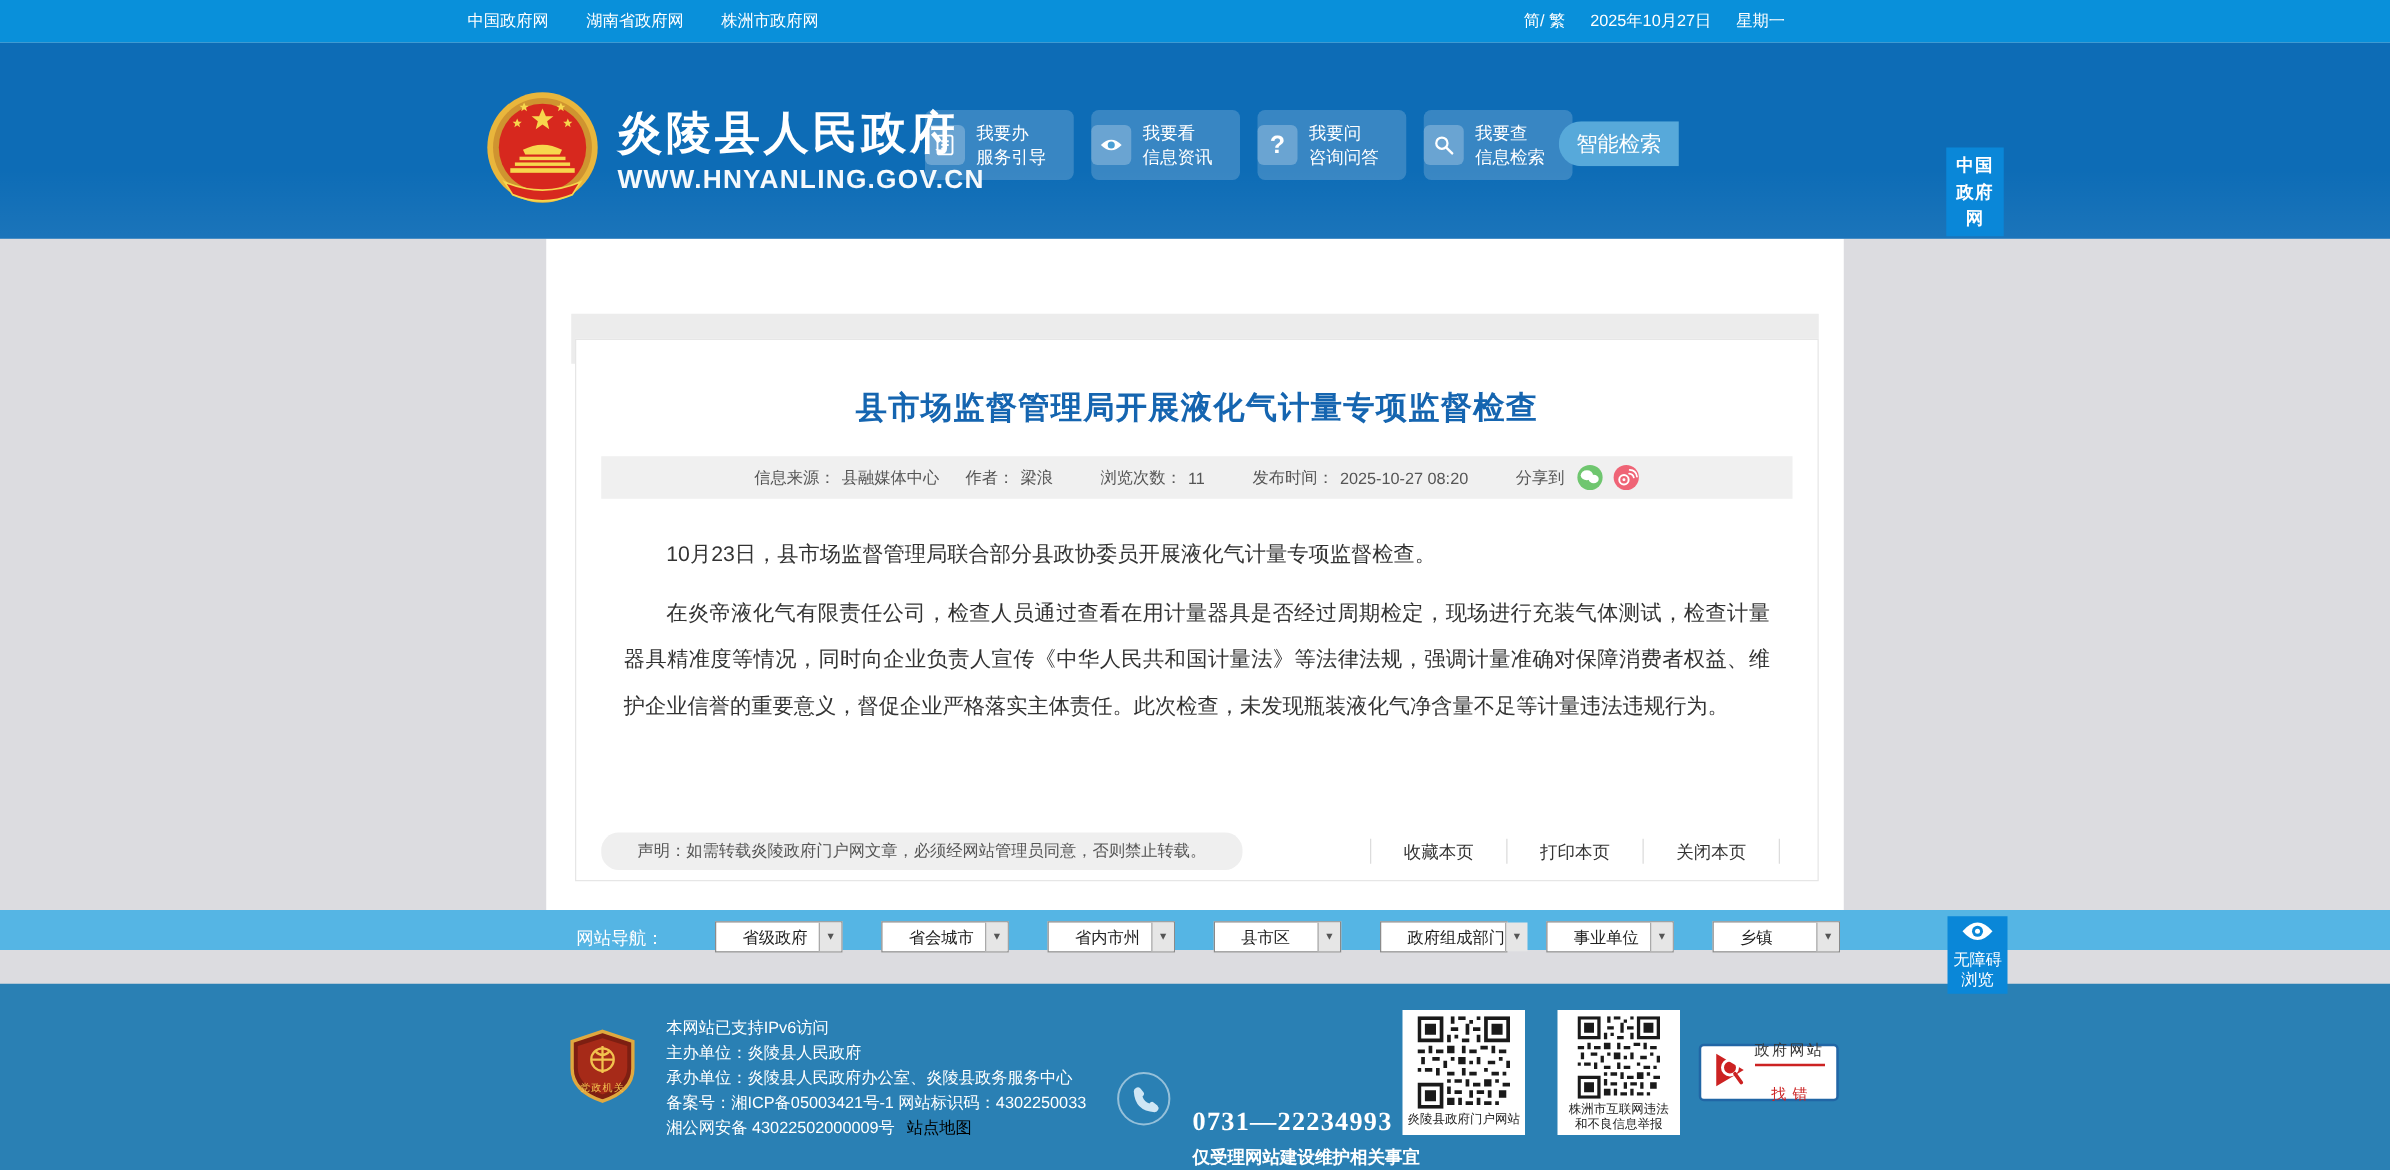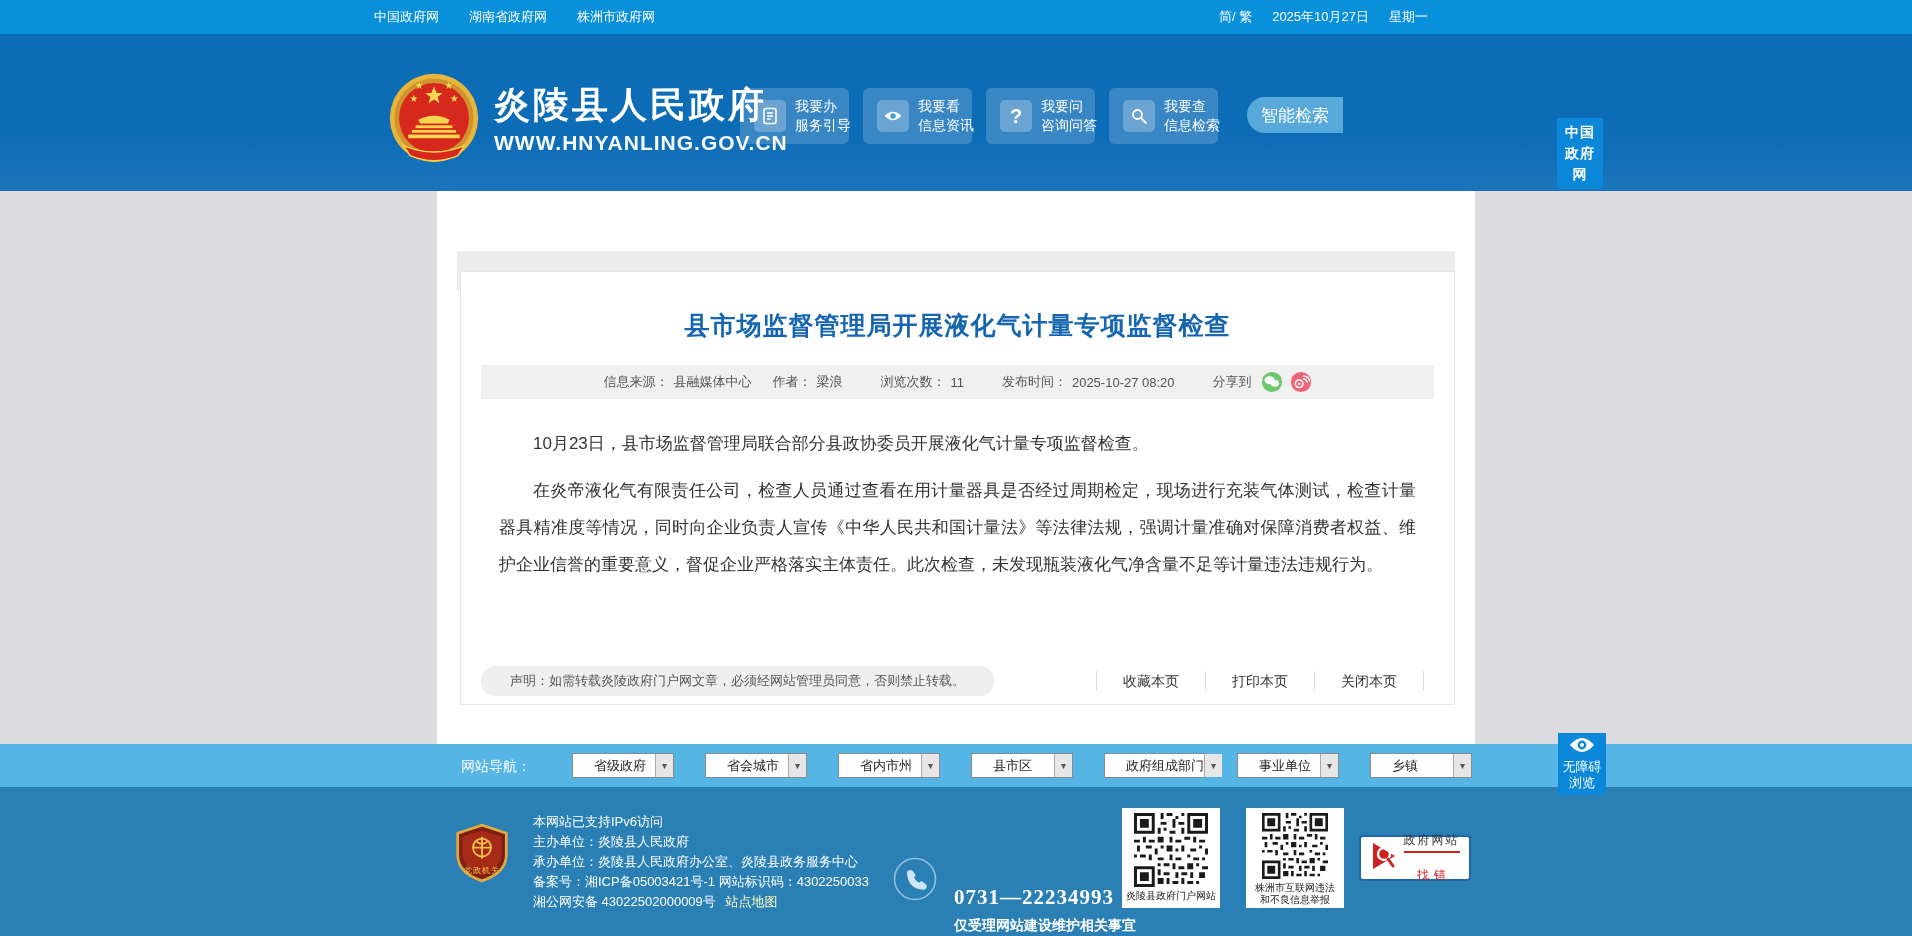--- a/index.html
+++ b/index.html
@@ -14,21 +14,21 @@
   .topbar-right { display:flex; gap:20px; padding-right:118px; }
 
   
   .header { position:absolute; top:34px; left:0; width:100%; height:157px; background:#0d6cb6; z-index:2; }
   .header::after { content:""; position:absolute; left:0; right:0; bottom:0; height:56px;
     background:linear-gradient(to top, rgba(255,255,255,0.06), rgba(255,255,255,0)); }
   .logo { position:absolute; left:388px; top:72px; display:flex; align-items:center; gap:14px; z-index:4; }
   .site-name { font-size:36px; font-weight:bold; color:#fff; letter-spacing:3px; line-height:40px; }
   .site-url { font-size:21px; font-weight:bold; color:#fff; letter-spacing:1px; margin-top:6px; opacity:.96; }
   .quick-buttons { position:absolute; left:740px; top:88px; display:flex; gap:14px; z-index:4; }
-  .qbtn { width:109px; height:56px; background:rgba(255,255,255,0.18); border-radius:6px; display:flex; align-items:center; justify-content:center; gap:9px; color:#fff;padding-left:16px; }
+  .qbtn { width:119px; height:56px; background:rgba(255,255,255,0.18); border-radius:6px; display:flex; align-items:center; justify-content:flex-start; gap:9px; color:#fff; }
   .qbtn .ic { width:32px; height:32px; background:rgba(255,255,255,0.25); border-radius:5px; display:flex; align-items:center; justify-content:center; flex:0 0 32px; }
   .qbtn .ic svg { display:block; }
   .qbtn .txt { font-size:14px; line-height:19px; white-space:nowrap; }
   .qmark { font-size:20px; font-weight:bold; color:#fff; font-family:"Liberation Sans",sans-serif; }
   .search { position:absolute; left:1247px; top:97px; width:280px; height:36px; display:flex; border-radius:18px; overflow:hidden; z-index:4; }
   .search input { flex:1; border:none; outline:none; padding:0 15px; font-size:13px; color:#333; font-family:"Liberation Sans","DejaVu Sans",sans-serif; }
   .search input::placeholder { color:#b9b9b9; }
   .search-btn { width:96px; background:#57a9da; color:#fff; font-size:17px; display:flex; align-items:center; justify-content:center; border:none; }
   .elder-box { position:absolute; left:1557px; top:118px; width:46px; height:71px; background:#0a87d8; color:#fff; display:flex; align-items:center; justify-content:center; z-index:5; }
   .elder-box .t { width:30px; word-break:break-all; font-size:14px; font-weight:bold; line-height:21px; text-align:center; letter-spacing:1px; }
@@ -47,35 +47,35 @@
   .share-icons svg { display:block; }
   .body-text { margin:26px 38px 0; font-size:17px; color:#333; line-height:37px; text-align:justify; }
   .body-text p { text-indent:2em; margin-bottom:10px; }
   .decl-row { position:absolute; left:20px; right:30px; bottom:8px; display:flex; align-items:center; justify-content:space-between; }
   .decl { background:#efefef; height:30px; display:flex; align-items:center; padding:0 29px; font-size:13px; color:#555;border-radius:14px; }
   .actions { display:flex; height:30px; align-items:center; }
   .action { padding:0 26px; font-size:14px; color:#333; border-left:1px solid #dcdcdc; height:20px; line-height:20px; }
   .action:last-child { border-right:1px solid #dcdcdc; }
 
   
-  .nav-band { position:absolute; top:744px; left:0; width:100%; height:45px; background:#55b5e4; }
+  .nav-band { position:absolute; top:728px; left:0; width:100%; height:32px; background:#55b5e4; }
   .nav-label { position:absolute; left:461px; top:14px; color:#fff; font-size:14px; }
   .selects { position:absolute; left:572px; top:9px; display:flex; gap:31px; }
   .sel { width:102px; height:25px; background:#fff; border:1px solid #8a8a8a; display:flex; align-items:center; justify-content:space-between; font-size:13px; color:#222; }
   .sel .val { padding-left:21px; white-space:nowrap; }
   .sel .arr { width:18px; height:100%; background:#e6e6e6; border-left:1px solid #aaa; display:flex; align-items:center; justify-content:center; color:#555; font-size:10px; flex:0 0 18px; }
   .access-box { position:absolute; left:1558px; top:733px; width:48px; height:62px; background:#0a87d8; color:#fff; display:flex; flex-direction:column; align-items:center; justify-content:center; gap:2px; z-index:6; }
   .access-box .t { width:42px; word-break:break-all; font-size:13px; line-height:16px; text-align:center; }
 
   
   .footer { position:absolute; top:787px; left:0; width:100%; height:149px; background:#2a80b4; color:#fff; }
   .f-badge { position:absolute; left:455px; top:36px; width:54px; height:60px; }
   .f-badge .badge-label { position:absolute; left:0; right:0; bottom:7px; text-align:center; font-size:8px; color:#f2c24e; letter-spacing:1px; }
   .f-info { position:absolute; left:533px; top:25px; font-size:13px; line-height:20px; }
-  .f-info .sitemap { margin-left:6px; text-decoration:none; color:#fef9c3; }
+  .f-info .sitemap { margin-left:6px; text-decoration:none; color:#000000; }
   .f-phone { position:absolute; left:893px; top:70px; display:flex; gap:17px; }
   .f-phone .num { font-size:21px; font-weight:bold; letter-spacing:1px; font-family:"Liberation Serif","DejaVu Serif",serif;margin-top:28px; }
   .f-phone .note { font-size:14px; font-weight:bold; margin-top:7px; }
   .qr-box { position:absolute; top:21px; width:98px; height:100px; background:#fff; color:#333; display:flex; flex-direction:column; align-items:center; padding-top:5px; }
   .qr-box.q1 { left:1122px; }
   .qr-box.q2 { left:1246px; }
   .qr-box svg { display:block; }
   .qr-cap { font-size:10px; line-height:12px; margin-top:3px; text-align:center; color:#222; }
   .err-badge { position:absolute; left:1359px; top:48px; width:112px; height:46px; background:#fff; border:2px solid #2166a5; border-radius:4px; display:flex; align-items:center; justify-content:center; gap:7px; }
   .eb-col { display:flex; flex-direction:column; align-items:center; }

